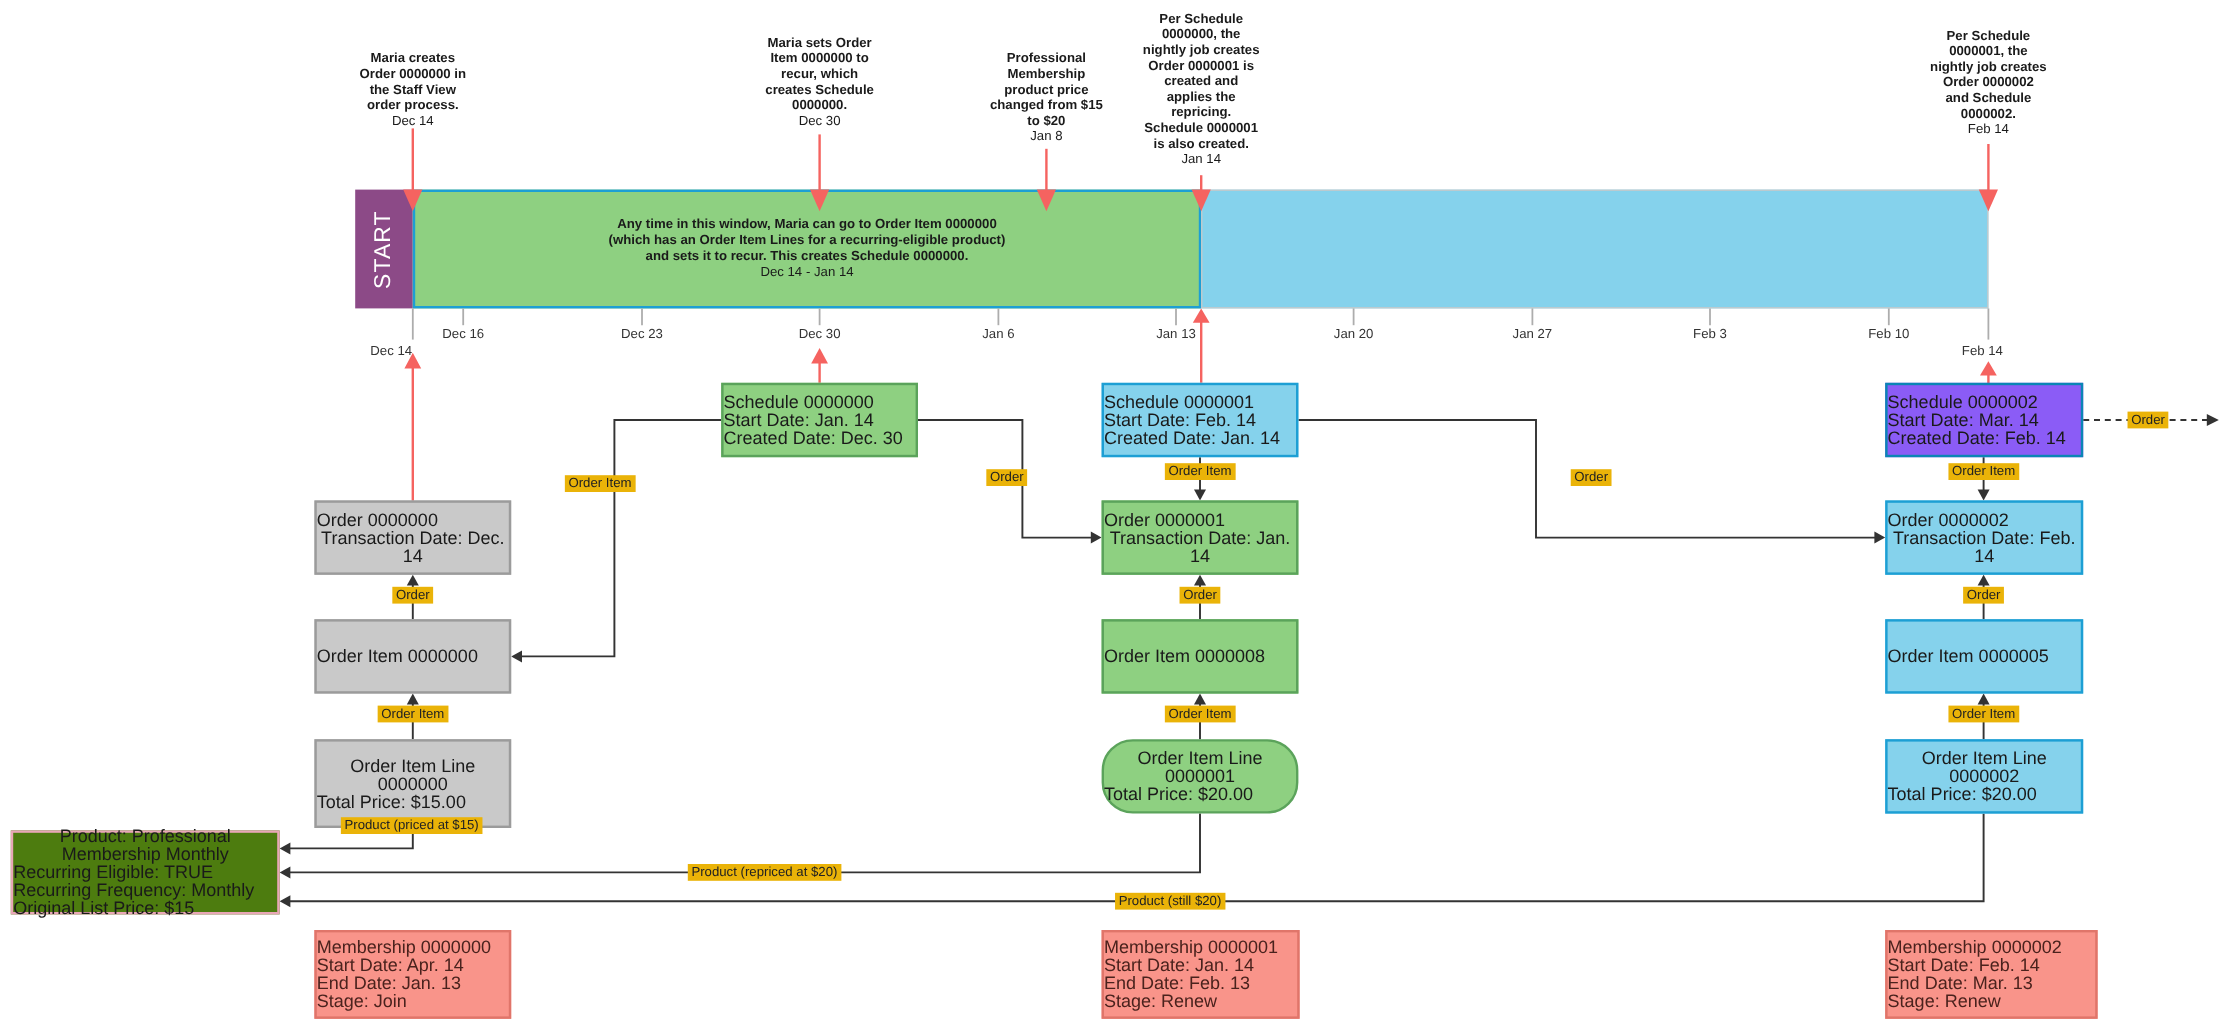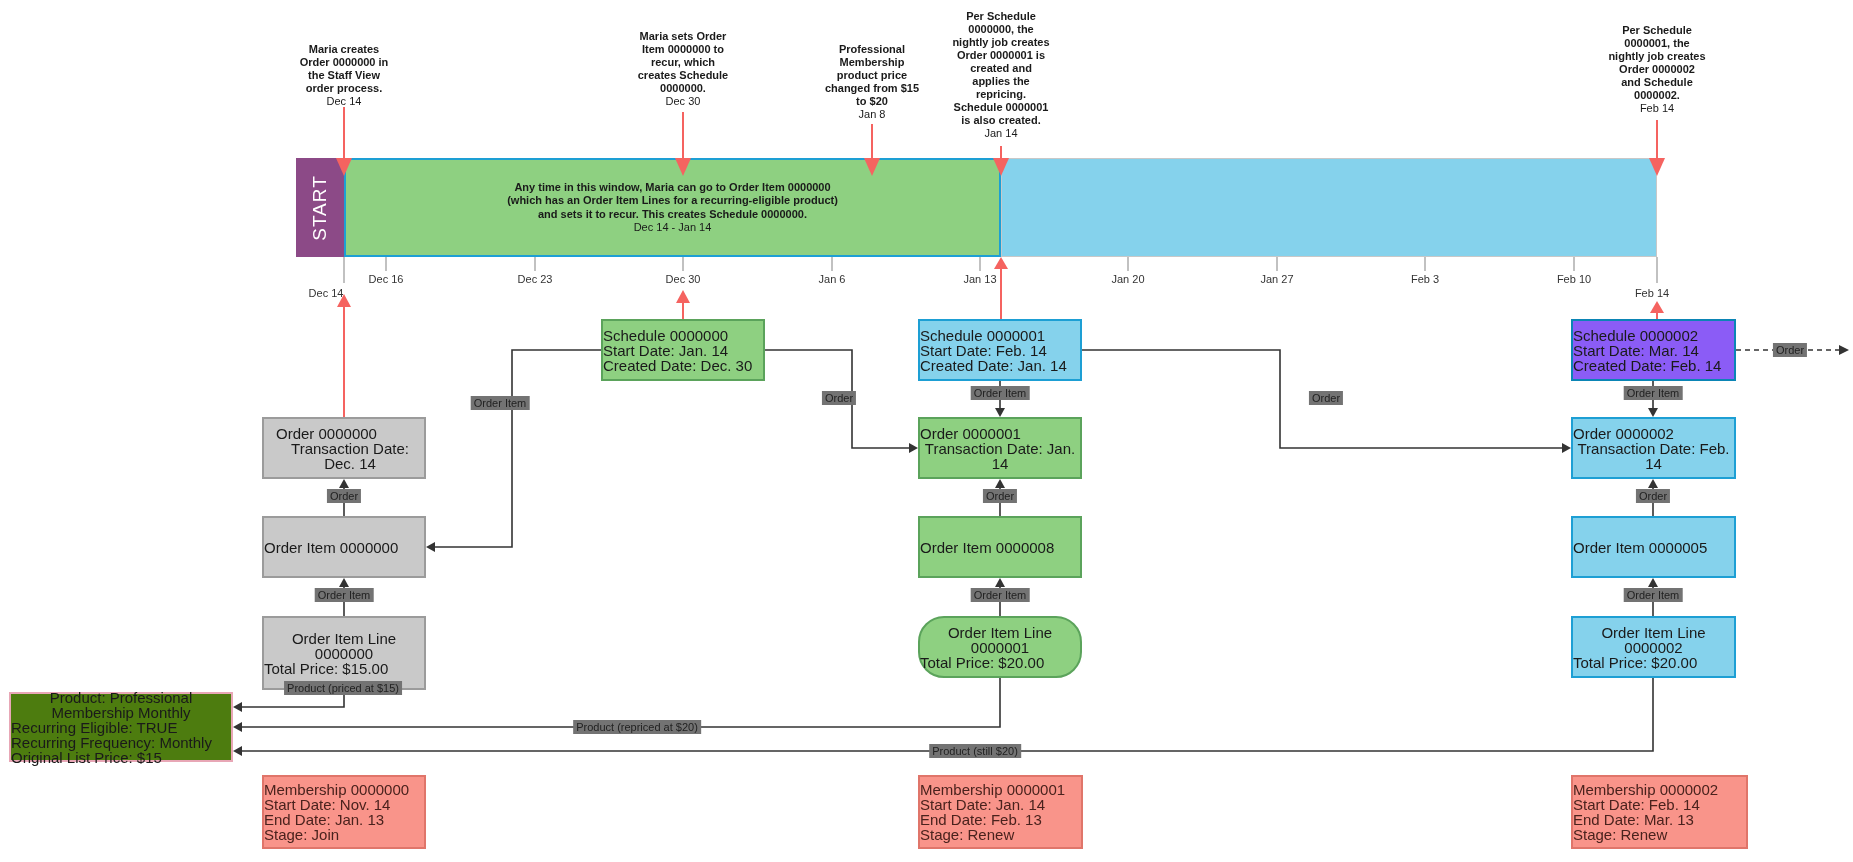--- a/index.html
+++ b/index.html
@@ -29,21 +29,21 @@
        align-items:flex-start;justify-content:center;text-align:center;
        font-size:15px;line-height:15px;}
   .box.gray{background:#c9c9c9;border:2px solid #9b9b9b;}
   .box.green{background:#8ed081;border:2px solid #5ba35b;}
   .box.blue{background:#85d2ec;border:2px solid #1d9fd4;}
   .box.darkblue{background:#8b5cf6;border:2px solid #0b85b5;}
   .box.salmon{background:#f9948a;border:2px solid #e0756a;color:#4a221d;}
   .box.pink{background:#4d7c0f;border:2px solid #e8a7b6;}
   
   .lbl{position:absolute;transform:translateX(-50%);font-size:11px;color:#222;
-       background:#737373;padding:0 3px;white-space:nowrap;line-height:14px;}
+       background:#eab308;padding:0 3px;white-space:nowrap;line-height:14px;}
   svg.layer{position:absolute;left:0;top:0;pointer-events:none;}
 </style>
 </head>
 <body>
 
 <div id="canvas">
 
   <div class="ann" style="left:344px;top:43px;">
     <div class="t pre">Maria creates
 Order 0000000 in
@@ -199,21 +199,21 @@
     <div>Schedule 0000001</div>
     <div>Start Date: Feb. 14</div>
     <div>Created Date: Jan. 14</div>
   </div>
   <div class="box darkblue" style="left:1571px;top:319px;width:165px;height:62px;">
     <div>Schedule 0000002</div>
     <div>Start Date: Mar. 14</div>
     <div>Created Date: Feb. 14</div>
   </div>
 
-  <div class="box gray" style="left:262px;top:417px;width:164px;height:62px;padding-left:12px;">
+  <div class="box gray" style="left:262px;top:417px;width:164px;height:62px;">
     <div>Order 0000000</div>
     <div>Transaction Date: Dec. 14</div>
   </div>
   <div class="box green" style="left:918px;top:417px;width:164px;height:62px;">
     <div>Order 0000001</div>
     <div>Transaction Date: Jan. 14</div>
   </div>
   <div class="box blue" style="left:1571px;top:417px;width:165px;height:62px;">
     <div>Order 0000002</div>
     <div>Transaction Date: Feb. 14</div>
@@ -244,21 +244,21 @@
 
   <div class="box pink" style="left:9px;top:692px;width:224px;height:70px;">
     <div>Product: Professional Membership Monthly</div>
     <div>Recurring Eligible: TRUE</div>
     <div>Recurring Frequency: Monthly</div>
     <div>Original List Price: $15</div>
   </div>
 
   <div class="box salmon" style="left:262px;top:775px;width:164px;height:74px;">
     <div>Membership 0000000</div>
-    <div>Start Date: Nov. 14</div>
+    <div>Start Date: Apr. 14</div>
     <div>End Date: Jan. 13</div>
     <div>Stage: Join</div>
   </div>
   <div class="box salmon" style="left:918px;top:775px;width:165px;height:74px;">
     <div>Membership 0000001</div>
     <div>Start Date: Jan. 14</div>
     <div>End Date: Feb. 13</div>
     <div>Stage: Renew</div>
   </div>
   <div class="box salmon" style="left:1571px;top:775px;width:177px;height:74px;">

